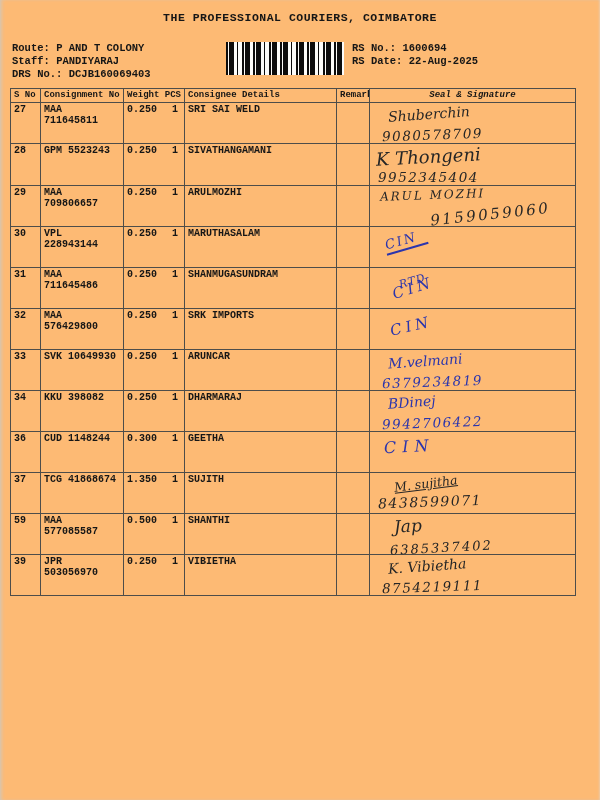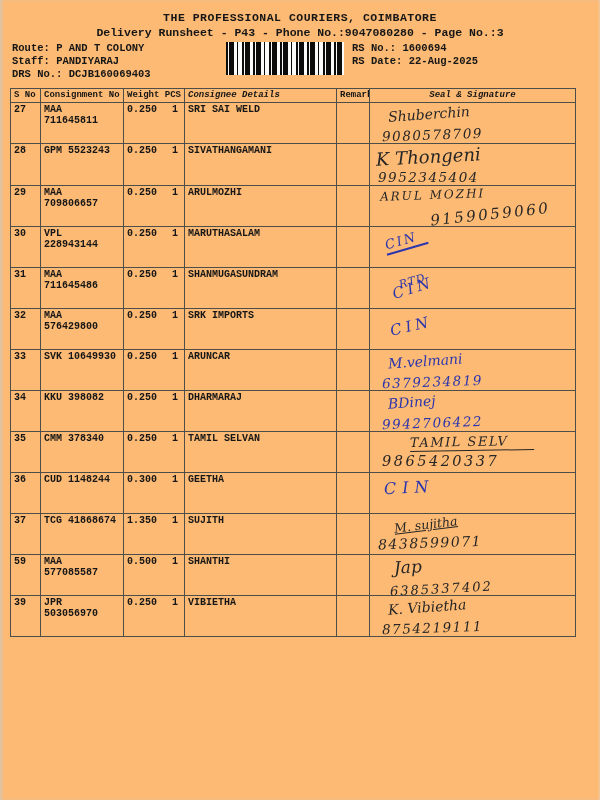--- a/index.html
+++ b/index.html
@@ -52,21 +52,21 @@
     text-align:left;
     vertical-align:top;
     font-weight:bold;
   }
   .runsheet th{font-size:9px;height:11px;white-space:nowrap;overflow:hidden;margin-top:6px;}
   .runsheet td{font-size:10px;}
   .runsheet tbody tr{height:41px;}
   .c-sno{width:30px;}
   .c-con{width:83px;}
   .c-wp{width:61px;}
-  .c-consignee{width:152px;font-style:italic;}
+  .c-consignee{width:152px;}
   .c-remarks{width:33px;}
   .c-seal{width:206px;}
   th.c-seal{text-align:center;font-style:italic;}
   .wp-wrap{display:flex;justify-content:space-between;}
   .wp-wrap .pcs{padding-right:3px;}
   td.seal-cell{overflow:visible;position:relative;padding:2px 2px 0 8px;}
   
   .sig{font-family:"DejaVu Serif",serif;font-style:italic;line-height:1.25;font-weight:normal;}
   .ink-black{color:#262626;}
   .ink-blue{color:#2b35ad;}
@@ -89,21 +89,20 @@
   .v-script-lg2 .l1{display:inline-block;font-size:17px;transform:rotate(-3deg);margin:0 0 0 16px;white-space:nowrap;}
   .v-script-lg2 .l2{display:block;font-size:13px;letter-spacing:2px;transform:rotate(-3deg);margin:0 0 0 12px;}
 </style>
 </head>
 <body>
 
 <div class="page">
 
   <div class="doc-header">
     <div class="company">THE PROFESSIONAL COURIERS, COIMBATORE</div>
-    <div class="subline">Delivery Runsheet - P43 - Phone No.:9047080280 - Page No.:3</div>
 
     <div class="hline route"><span>Route:</span> <span>P AND T COLONY</span></div>
     <div class="hline staff"><span>Staff:</span> <span>PANDIYARAJ</span></div>
     <div class="hline drs"><span>DRS No.:</span> <span>DCJB160069403</span></div>
 
     <div class="barcode"></div>
 
     <div class="rsline rsno"><span>RS No.:</span> <span>1600694</span></div>
     <div class="rsline rsdate"><span>RS Date:</span> <span>22-Aug-2025</span></div>
   </div>
@@ -278,38 +277,20 @@
       <td>DHARMARAJ</td>
       <td></td>
       <td class="seal-cell">
         <div class="sig ink-blue v-script">
           <span class="l1">BDinej</span>
           <span class="l2">9942706422</span>
         </div>
       </td>
     </tr>
 
-    <tr>
-      <td>35</td>
-      <td>CMM 378340</td>
-      <td>
-        <div class="wp-wrap">
-          <span class="wt">0.250</span>
-          <span class="pcs">1</span>
-        </div>
-      </td>
-      <td>TAMIL SELVAN</td>
-      <td></td>
-      <td class="seal-cell">
-        <div class="sig ink-black v-print-underline">
-          <span class="l1">TAMIL SELV</span>
-          <span class="l2">9865420337</span>
-        </div>
-      </td>
-    </tr>
 
     <tr>
       <td>36</td>
       <td>CUD 1148244</td>
       <td>
         <div class="wp-wrap">
           <span class="wt">0.300</span>
           <span class="pcs">1</span>
         </div>
       </td>

